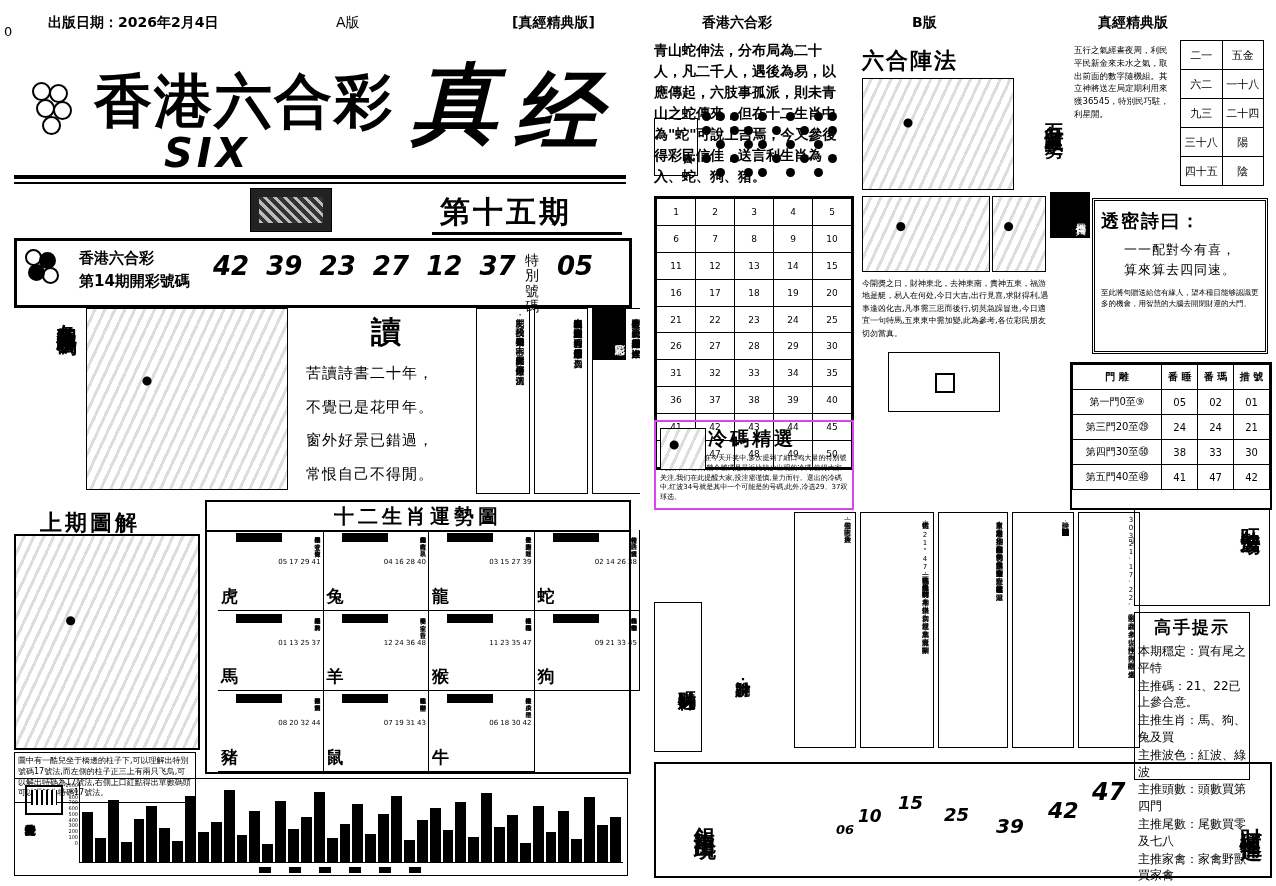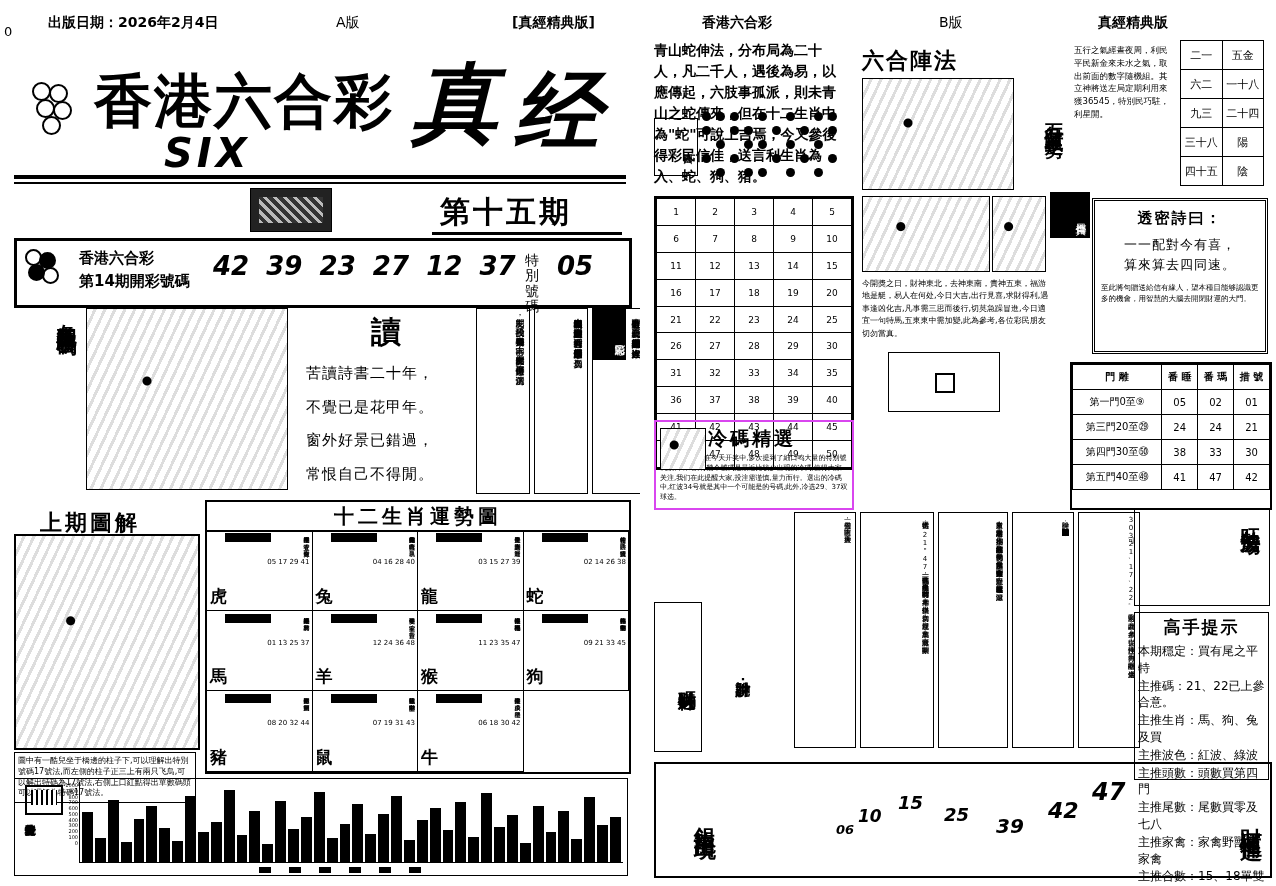--- a/index.html
+++ b/index.html
@@ -54,21 +54,21 @@
   .pb-col.c2{left:520px;}
   .pb-col.c3{left:578px;}
   .pb-tag{position:absolute;left:578px;top:0px;width:34px;height:52px;background:#000;color:#fff;font-size:11px;writing-mode:vertical-rl;text-orientation:upright;text-align:center;padding-top:3px;box-sizing:border-box;}
   
   .lastpic-title{position:absolute;left:40px;top:508px;font-size:22px;font-weight:bold;letter-spacing:3px;}
   .lastpic{position:absolute;left:14px;top:534px;width:182px;height:212px;border:2px solid #000;overflow:hidden;background:#fff;}
   .lastpic-cap{position:absolute;left:14px;top:752px;width:182px;font-size:8px;line-height:1.35;border:1px solid #000;padding:3px;box-sizing:border-box;}
   
   .zodiac{position:absolute;left:205px;top:500px;width:422px;height:270px;border:2px solid #000;}
   .zodiac-h{position:absolute;left:0;top:0;width:100%;height:28px;border-bottom:2px solid #000;text-align:center;font-size:20px;font-weight:bold;letter-spacing:4px;line-height:28px;}
-  .zgrid{position:absolute;left:0;top:28px;width:100%;height:242px;display:grid;grid-template-columns:repeat(4,1fr);grid-template-rows:repeat(3,1fr);}
+  .zgrid{position:absolute;left:11px;top:28px;width:100%;height:242px;display:grid;grid-template-columns:repeat(4,1fr);grid-template-rows:repeat(3,1fr);}
   .zcell{border-right:1px solid #000;border-bottom:1px solid #000;position:relative;overflow:hidden;}
   .zname{position:absolute;left:3px;bottom:2px;font-size:17px;font-weight:bold;}
   .znums{position:absolute;right:2px;top:28px;font-size:7px;}
   .zbar{position:absolute;left:18px;top:3px;width:46px;height:9px;background:#000;}
   .ztxt{position:absolute;right:2px;top:2px;width:42px;font-size:6px;line-height:1.15;writing-mode:vertical-rl;text-orientation:upright;height:72px;overflow:hidden;}
   
   .chartwrap{position:absolute;left:14px;top:778px;width:612px;height:96px;border:1px solid #000;}
   .chart-label{position:absolute;left:2px;top:2px;width:60px;height:92px;font-size:11px;line-height:1.3;}
   .chart-icon{position:absolute;left:8px;top:4px;width:34px;height:26px;border:2px solid #000;}
   .chart-icon:after{content:"";position:absolute;left:4px;top:3px;right:4px;bottom:8px;background:repeating-linear-gradient(to right,#000 0 2px,#fff 2px 5px);}
@@ -94,41 +94,41 @@
   .bgrid-right td{border:1px solid #000;text-align:center;height:26px;}
   
   .numtable{position:absolute;left:14px;top:196px;width:196px;height:270px;border:2px solid #000;}
   .numtable table{border-collapse:collapse;width:100%;height:100%;}
   .numtable td{border:1px solid #000;text-align:center;font-size:9px;width:20%;}
   
   .pens{position:absolute;left:222px;top:196px;width:126px;height:74px;border:1px solid #000;}
   .phone{position:absolute;left:352px;top:196px;width:52px;height:74px;border:1px solid #000;font-size:8px;text-align:center;}
   .today-tag{position:absolute;left:410px;top:192px;width:40px;height:46px;background:#000;color:#fff;font-size:11px;writing-mode:vertical-rl;text-orientation:upright;text-align:center;padding:3px;box-sizing:border-box;}
   .poembox{position:absolute;left:452px;top:198px;width:176px;height:156px;border:3px double #000;padding:6px;box-sizing:border-box;}
-  .poembox h3{margin:2px 0 8px 0;font-size:15px;font-weight:bold;text-align:center;letter-spacing:2px;}
+  .poembox h3{margin:2px 0 8px 0;font-size:18px;font-weight:bold;letter-spacing:2px;}
   .poembox p{margin:2px 0;font-size:13px;text-align:center;letter-spacing:1px;}
   .poembox .fine{font-size:7.5px;text-align:left;line-height:1.5;margin-top:8px;}
   .midtext{position:absolute;left:222px;top:278px;width:190px;font-size:8px;line-height:1.55;}
   .coin{position:absolute;left:248px;top:352px;width:110px;height:58px;border:1px solid #000;}
   .coin:after{content:"";position:absolute;left:46px;top:20px;width:16px;height:16px;border:2px solid #000;}
   
   .lengma{position:absolute;left:14px;top:420px;width:196px;height:86px;border:2px solid #d946ef;}
   .lengma h3{margin:0;padding:4px 0 0 52px;font-size:19px;font-weight:bold;letter-spacing:3px;}
   .lengma .face{position:absolute;left:4px;top:6px;width:44px;height:40px;border:1px solid #000;}
   .lengma p{margin:2px 4px;font-size:7px;line-height:1.4;}
   
   .doortable{position:absolute;left:430px;top:362px;width:198px;height:144px;border:2px solid #000;}
   .doortable table{border-collapse:collapse;width:100%;font-size:10px;}
   .doortable th,.doortable td{border:1px solid #000;text-align:center;height:22px;}
   
   .densecols{position:absolute;left:14px;top:512px;width:614px;height:250px;}
   .dcol{position:absolute;top:0;border:1px solid #000;height:236px;font-size:7px;writing-mode:vertical-rl;text-orientation:upright;line-height:1.45;padding:3px;box-sizing:border-box;overflow:hidden;}
   .wangshi{position:absolute;left:494px;top:508px;width:134px;height:96px;border:1px solid #000;}
   .wangshi .t{position:absolute;right:4px;top:4px;font-size:20px;font-weight:bold;writing-mode:vertical-rl;text-orientation:upright;letter-spacing:2px;}
-  .gaoshou{position:absolute;left:494px;top:612px;width:135px;height:168px;border:1px solid #000;padding:3px;box-sizing:border-box;}
+  .gaoshou{position:absolute;left:494px;top:612px;width:116px;height:168px;border:1px solid #000;padding:3px;box-sizing:border-box;}
   .gaoshou h3{margin:0 0 4px 0;font-size:17px;font-weight:bold;text-align:center;letter-spacing:2px;}
   .gaoshou p{margin:1px 0;font-size:12px;line-height:1.4;}
   .caishen{position:absolute;left:14px;top:612px;width:48px;height:150px;font-size:18px;font-weight:bold;writing-mode:vertical-rl;text-orientation:upright;text-align:center;border:1px solid #000;padding:4px 2px;box-sizing:border-box;}
   
   .bottompanel{position:absolute;left:14px;top:762px;width:614px;height:112px;border:2px solid #000;}
   .yinlong{position:absolute;left:4px;top:4px;width:60px;height:100px;font-size:22px;font-weight:bold;writing-mode:vertical-rl;text-orientation:upright;text-align:center;letter-spacing:4px;}
   .caiyun{position:absolute;right:4px;top:4px;width:60px;height:100px;font-size:22px;font-weight:bold;writing-mode:vertical-rl;text-orientation:upright;text-align:center;letter-spacing:4px;}
   .bignum{position:absolute;font-weight:bold;font-style:italic;}
   .artfill{position:absolute;inset:0;background:
      radial-gradient(circle at 30% 40%, #000 0 4px, transparent 5px),
@@ -356,21 +356,21 @@
           <i style="left:240px"></i>
         <i style="left:270px"></i>
           <i style="left:300px"></i>
           <i style="left:330px"></i>
       </div>
     </div>
   </div>
 
   <div class="pane paneB">
     <div class="hdr" style="left:62px;">香港六合彩</div>
-    <div class="hdr" style="left:299px;font-weight:normal;">B版</div>
+    <div class="hdr" style="left:272px;font-weight:bold;">B版</div>
     <div class="hdr" style="left:458px;">真經精典版</div>
 
     <div class="b-toptext">青山蛇伸法，分布局為二十人，凡二千人，遇後為易，以應傳起，六肢事孤派，則未青山之蛇傳來，但在十二生肖中為"蛇"可說上吉焉，今又參後得彩民信佳，送言利生肖為入、蛇、狗、猪。</div>
     <div class="b-boxlabel">六合陣法圖</div>
     <div class="b-dots">
       <i style="left:0;top:0"></i>
         <i style="left:14px;top:0"></i>
         <i style="left:28px;top:0"></i>
         <i style="left:56px;top:0"></i>
         <i style="left:84px;top:0"></i>

